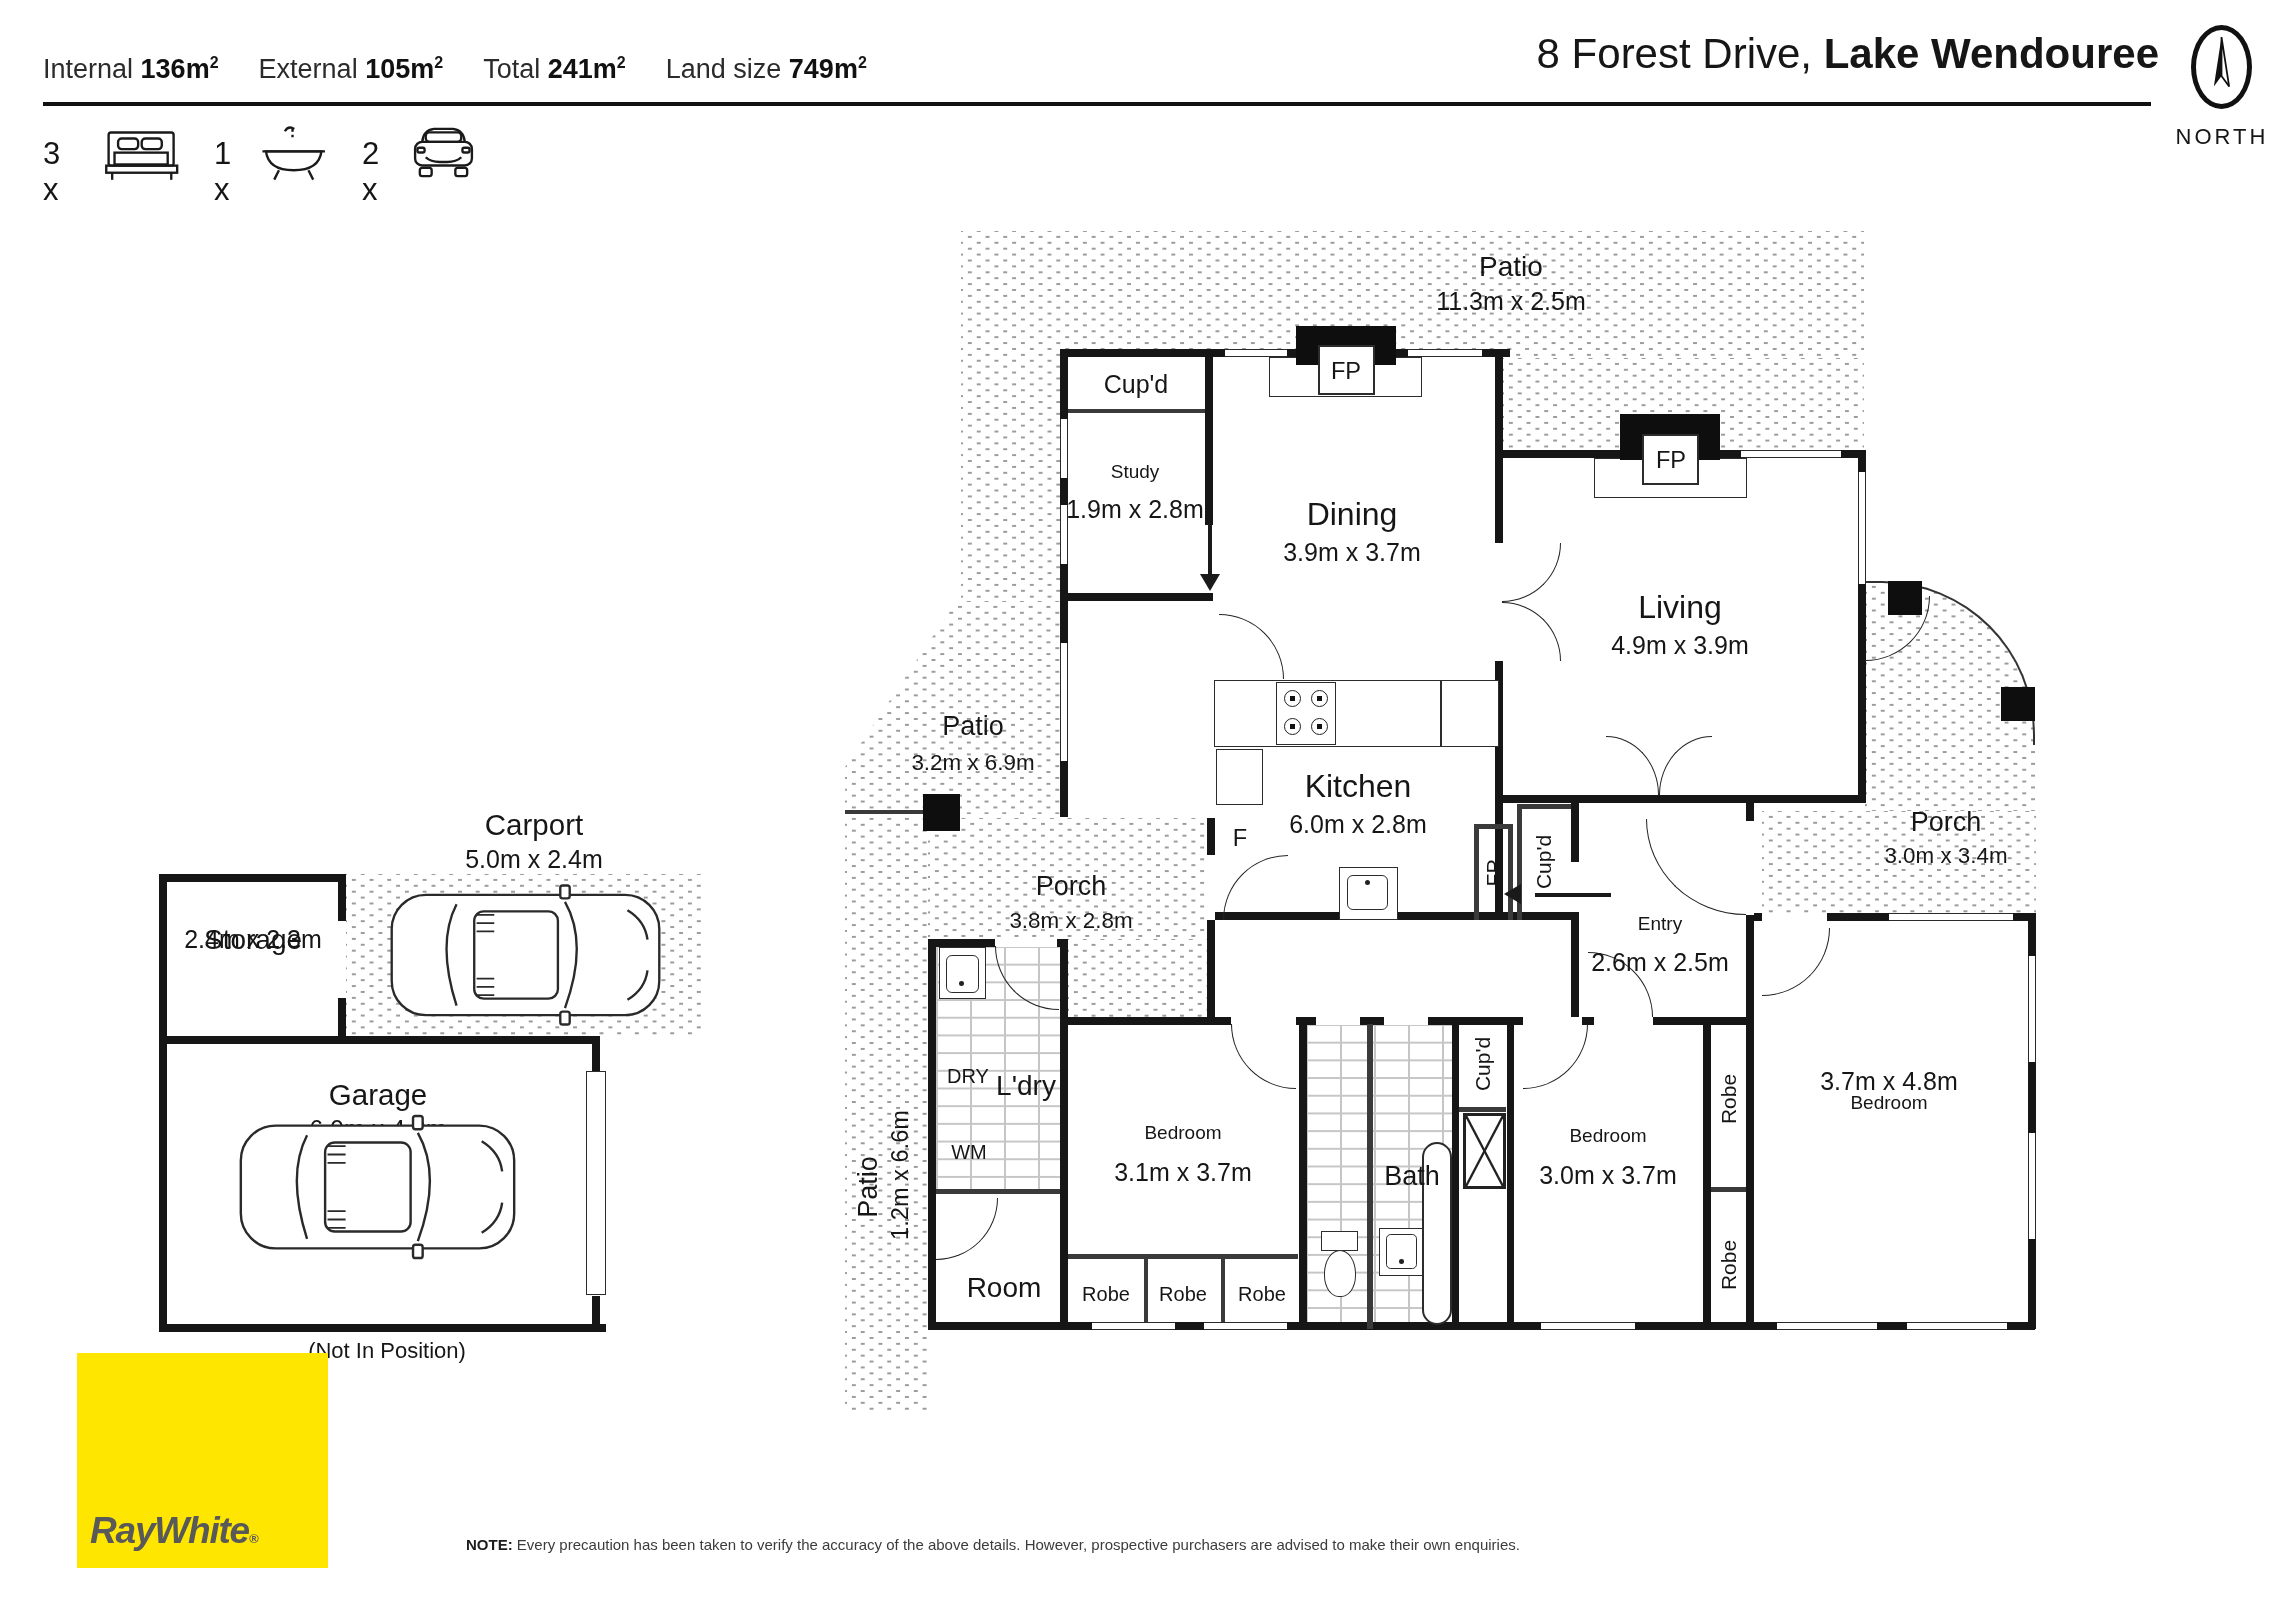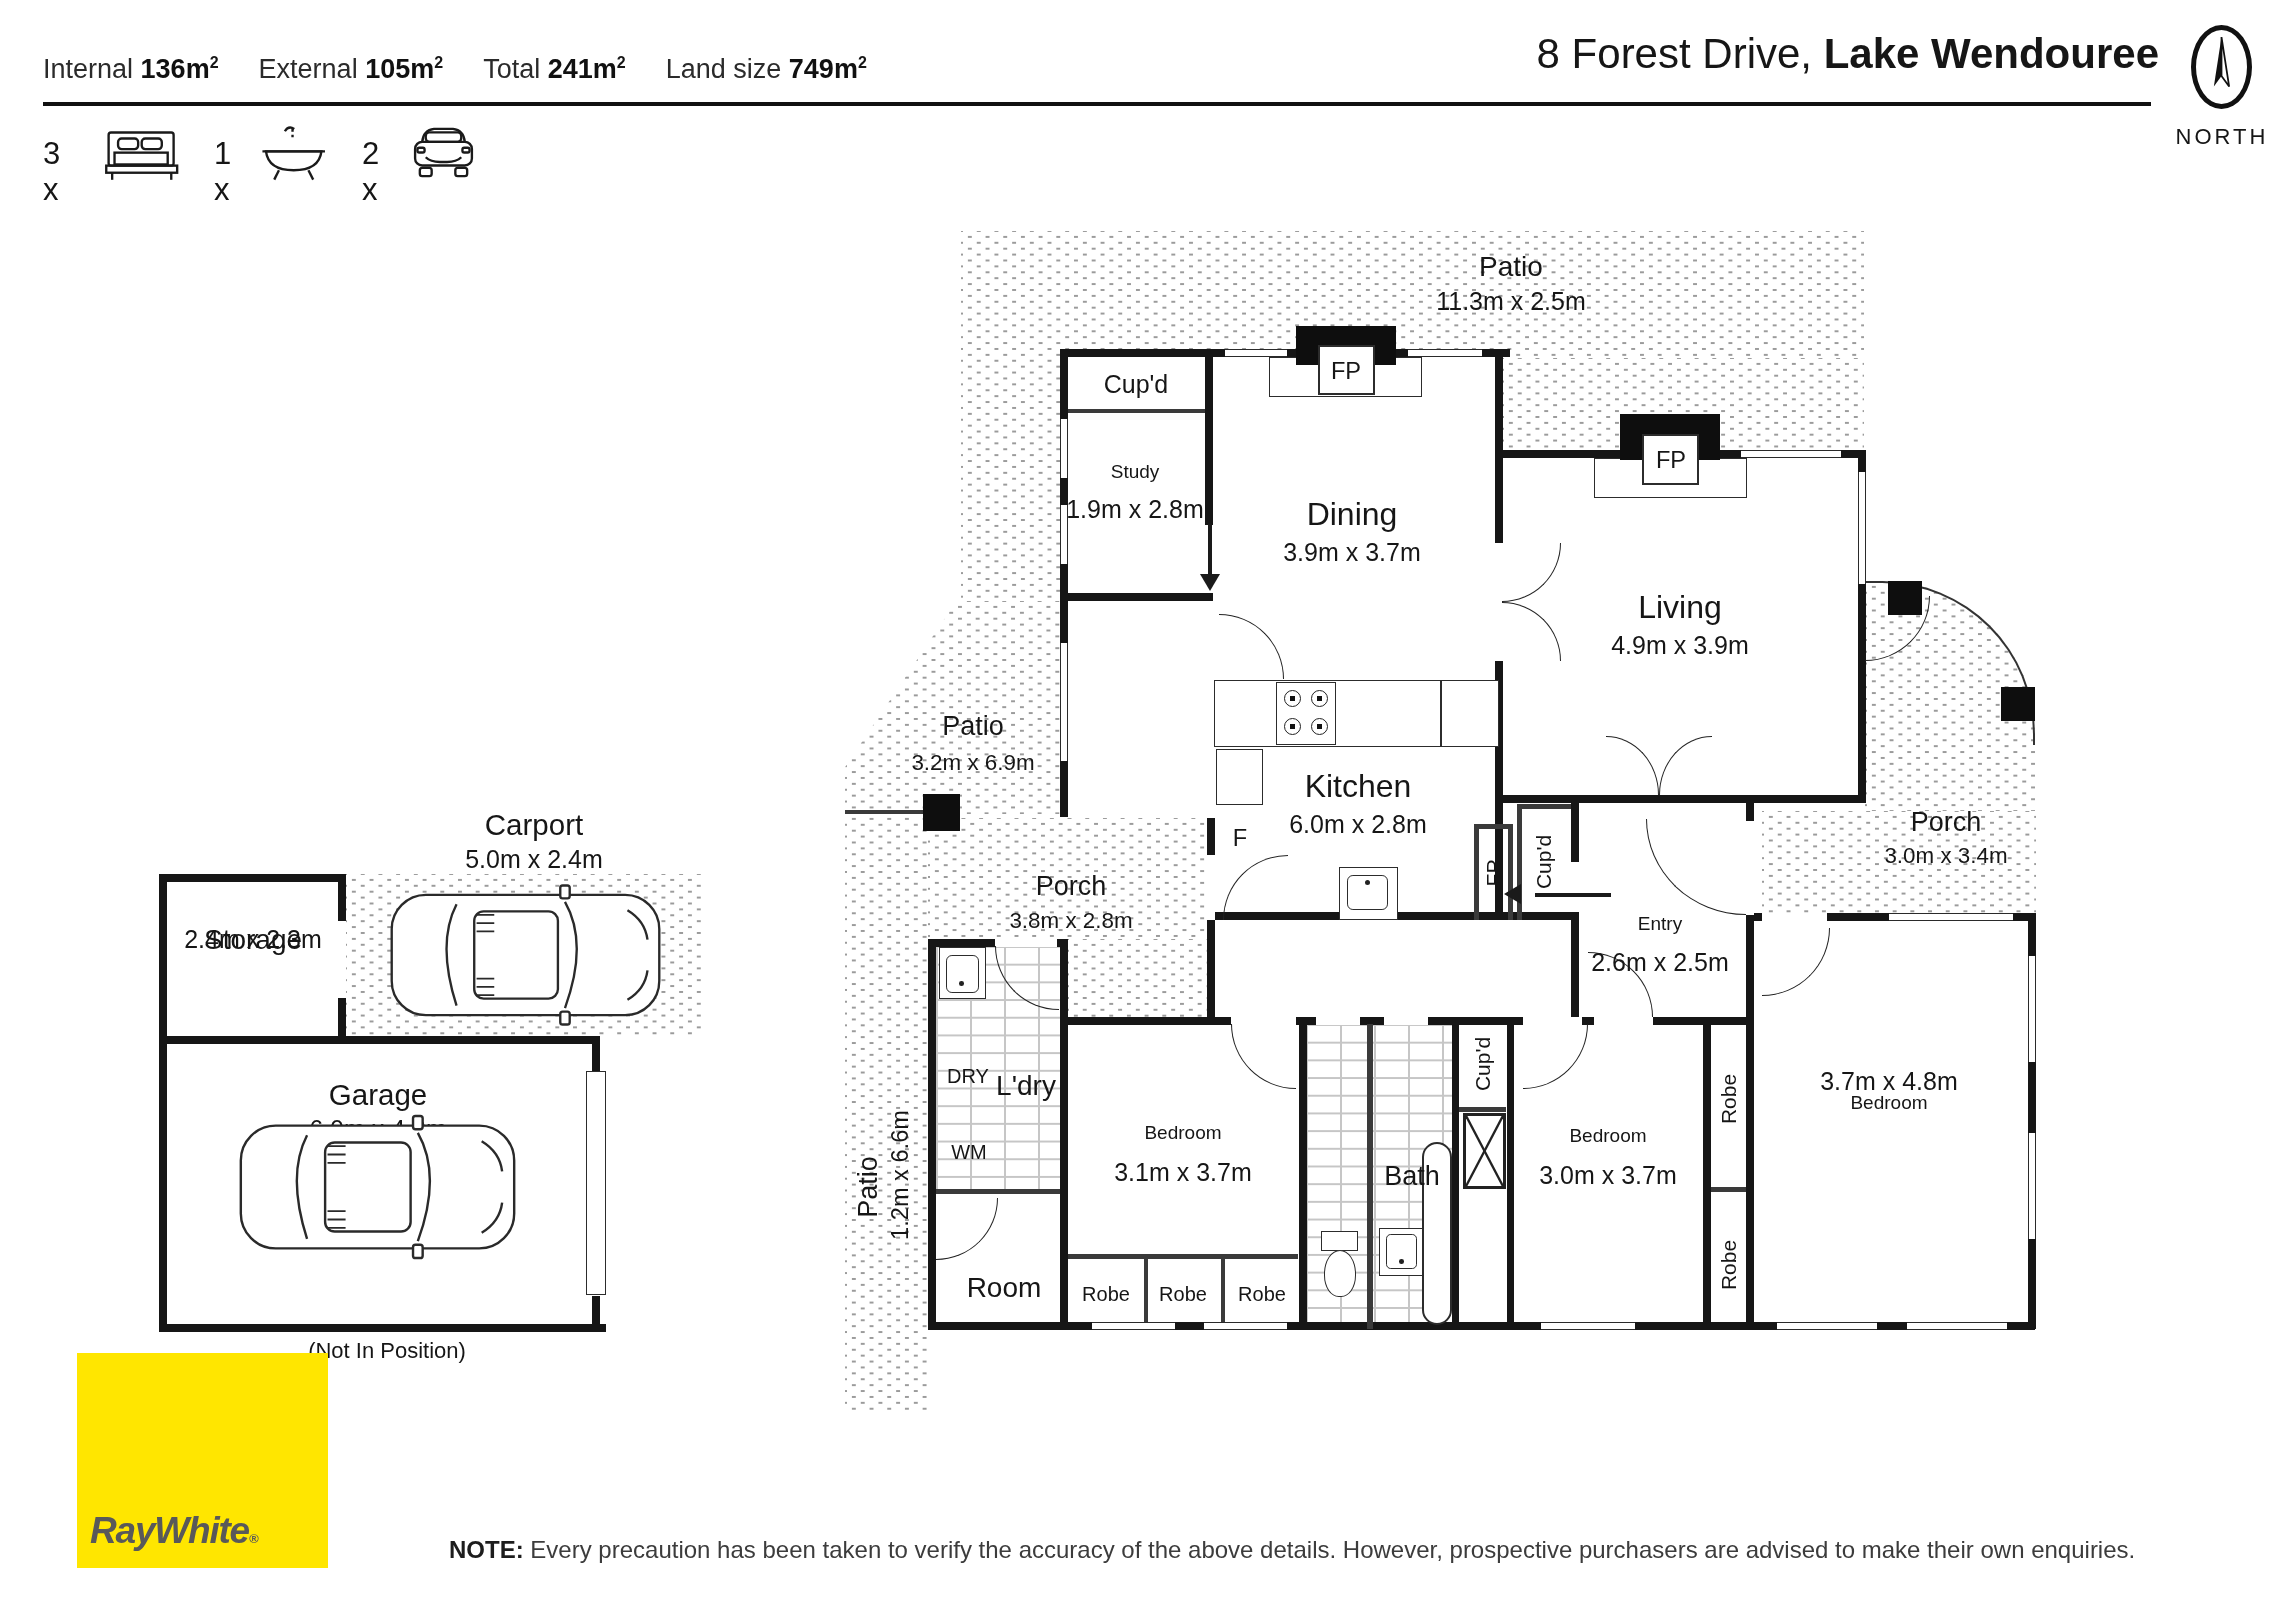--- a/index.html
+++ b/index.html
@@ -348,19 +348,19 @@
     <rect x="294" y="216" width="16" height="22" rx="4"></rect>
     <path d="M408 44 q30 18 34 50 M408 196 q30 -18 34 -50" fill="none"></path>
   </svg>
 
   <div style="position:absolute;left:77px;top:1353px;width:251px;height:215px;background:#FFE600;">
     <div style="position:absolute;left:13px;bottom:16.5px;font-size:37px;font-style:italic;font-weight:700;color:#595959;letter-spacing:-1.2px;">
       <span>RayWhite</span><span style="font-size:13px;vertical-align:baseline;">®</span>
     </div>
   </div>
 
-  <div style="position:absolute;left:449px;top:1536px;font-size:24px;color:#3c3c3c;">
+  <div style="position:absolute;left:466px;top:1536px;font-size:15px;color:#3c3c3c;">
     <span style="font-weight:700;color:#1d1d1d;">NOTE:</span>
     <span style="font-weight:300;">Every precaution has been taken to verify the accuracy of the above details. However, prospective purchasers are advised to make their own enquiries.</span>
   </div>
 
 </div>
 
 
 </body></html>

